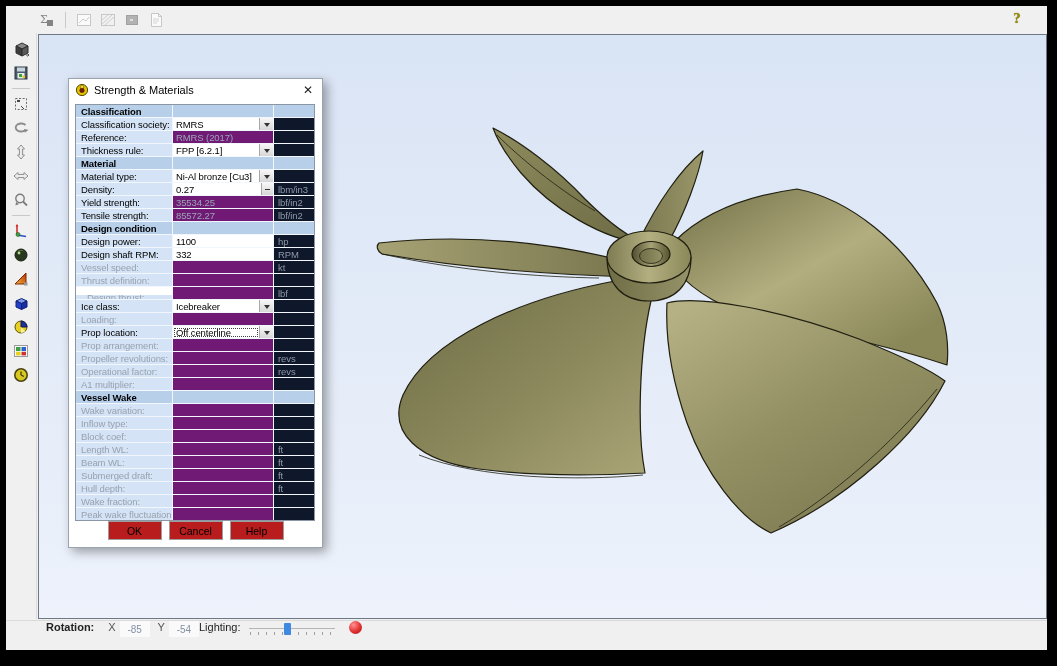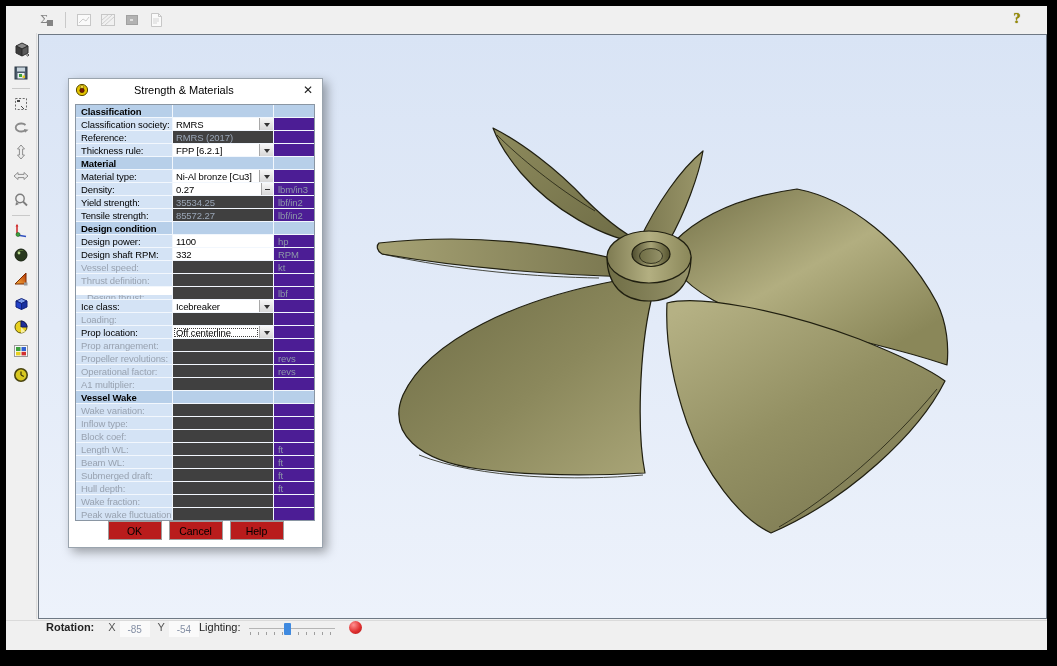--- a/index.html
+++ b/index.html
@@ -24,32 +24,32 @@
   
   .canvas{position:absolute;left:32px;top:28px;width:1007px;height:583px;border:1px solid #6e7884;
           background:linear-gradient(#d9e4f5,#edf2fb);}
   .canvas svg.render{position:absolute;left:0;top:0;}
 
   
   .dialog{position:absolute;left:29px;top:43px;width:253px;height:468px;background:#fff;
           border:1px solid #9aa4ae;box-shadow:4px 4px 10px rgba(0,0,0,.35);}
   .titlebar{height:21px;display:flex;align-items:center;padding:0 6px;}
   .dlg-icon{width:14px;height:14px;margin-right:5px;display:flex;}
-  .dlg-title{font-size:11px;color:#000;flex:1;margin-left:40px;}
+  .dlg-title{font-size:11px;color:#000;flex:1;}
   .dlg-close{font-size:12px;color:#222;width:16px;text-align:center;cursor:default;}
 
   .dtable{position:absolute;left:6px;top:25px;width:240px;height:417px;border:1px solid #8a96a3;
           display:flex;flex-direction:column;box-sizing:border-box;font-size:9.5px;letter-spacing:-0.1px;}
   .t-row{flex:1;display:flex;border-top:1px solid #f2f7fd;min-height:0;}
   .t-row:first-child{border-top:none;}
   .c-label{width:96px;background:#d4e3f5;color:#000;display:flex;align-items:center;
            padding-left:5px;box-sizing:border-box;white-space:nowrap;overflow:hidden;}
-  .c-value{width:101px;background:#404040;border-left:1px solid #f2f7fd;position:relative;
+  .c-value{width:101px;background:#701a75;border-left:1px solid #f2f7fd;position:relative;
            display:flex;align-items:center;box-sizing:border-box;white-space:nowrap;overflow:hidden;}
-  .c-unit{flex:1;background:#4c1d95;border-left:1px solid #f2f7fd;color:#8d99a8;
+  .c-unit{flex:1;background:#0f172a;border-left:1px solid #f2f7fd;color:#8d99a8;
           display:flex;align-items:center;padding-left:4px;box-sizing:border-box;overflow:hidden;}
   .t-row.section .c-label,.t-row.section .c-value,.t-row.section .c-unit{background:#b7cfe9;}
   .t-row.section .c-label{font-weight:bold;}
   .t-row.disabled .c-label{color:#98a2b0;}
   .c-label.indent{padding-left:11px;margin-top:8px;}
   .c-value.white{background:#fff;}
   .val-text{padding-left:3px;flex:1;color:#000;overflow:hidden;white-space:nowrap;}
   .val-text.readonly{color:#9aa6b6;}
   .combo-btn{width:13px;align-self:stretch;background:linear-gradient(#f7f7f7,#d7d7d7);
              border-left:1px solid #a8a8a8;display:flex;align-items:center;justify-content:center;flex:none;}

